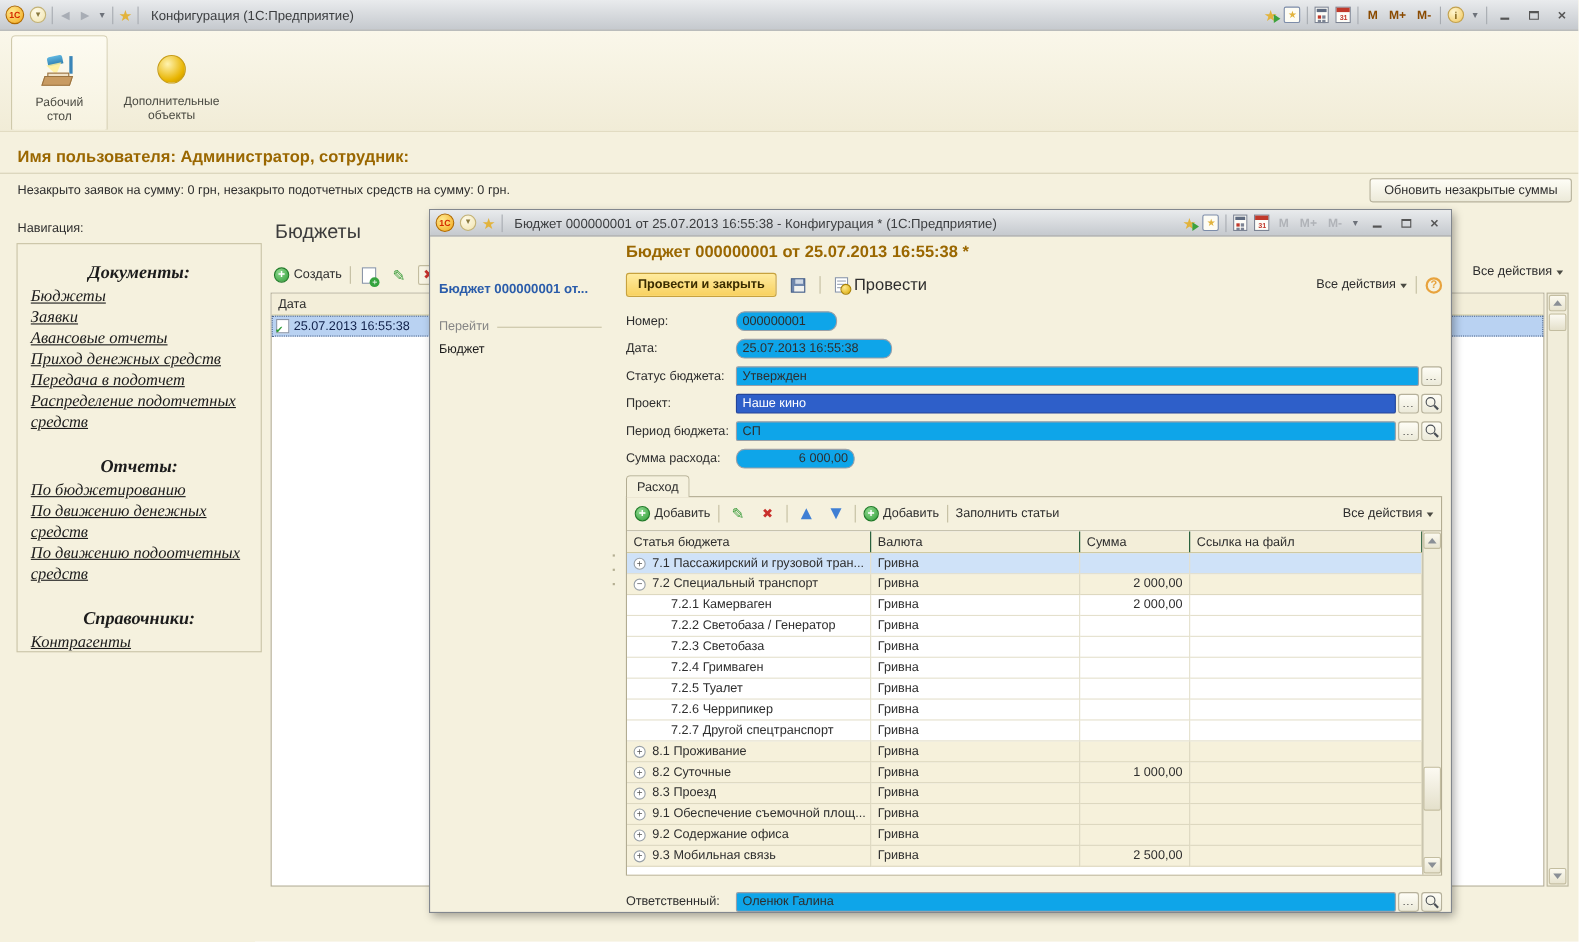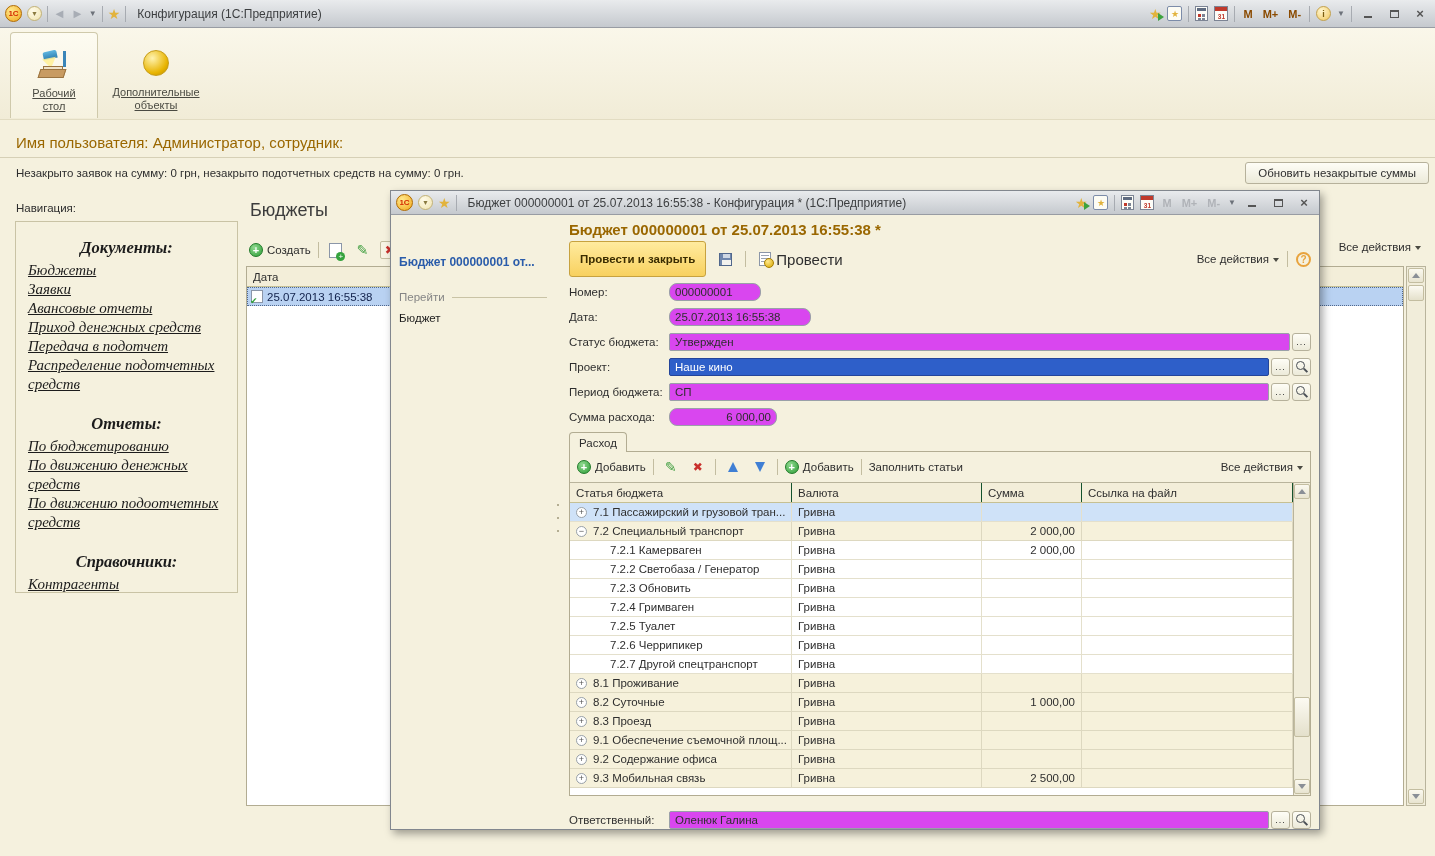--- a/index.html
+++ b/index.html
@@ -32,30 +32,30 @@
   .wbtn .box { width:9px; height:8px; border:1px solid #555; border-top:2px solid #555; }
   .wbtn.close { font-size:13px; font-weight:bold; }
   .info-circle { width:15px; height:15px; border-radius:50%; border:1px solid #c3a14c; flex:none;
             background:radial-gradient(circle at 35% 30%,#fff6cf,#f0c75e); color:#7a5c10; font-size:9px; font-weight:bold;
             display:flex; align-items:center; justify-content:center; }
 
   
   #ribbon { position:absolute; left:0; top:28px; width:1435px; height:92px;
             background:linear-gradient(#faf7ea,#f1ecd7); border-bottom:1px solid #e2dcc2; }
   .app-tab { position:absolute; top:4px; height:86px; text-align:center; font-size:11px; color:#4a4a42;
-             display:flex; flex-direction:column; align-items:center; justify-content:flex-start; padding-top:8px;text-decoration:underline; }
+             display:flex; flex-direction:column; align-items:center; justify-content:flex-start; padding-top:8px; }
   .app-tab.active { background:linear-gradient(#fdfbf1,#f6f2e0); border:1px solid #cfc9ab; border-bottom:none;
              border-radius:4px 4px 0 0; }
   .app-tab .glyph { height:46px; display:flex; align-items:center; }
   .app-tab .lbl { line-height:13px; }
   .sphere { width:26px; height:26px; border-radius:50%;
             background:radial-gradient(circle at 35% 30%,#fff3b0,#e8b400 65%,#b88900); border:1px solid #c79c17; }
 
   
-  #user-line { position:absolute; left:16px; top:134px; font-size:15px; font-weight:normal; color:#9a6700; }
+  #user-line { position:absolute; left:16px; top:134px; font-size:15px; font-weight:bold; color:#9a6700; }
   #user-hr { position:absolute; left:0; top:157px; width:1435px; height:1px; background:#d6d0b6; }
   #summary-line { position:absolute; left:16px; top:167px; font-size:11.5px; color:#2e2e2e; }
   .push-btn { background:linear-gradient(#fefdf6,#ecead9); border:1px solid #b6b19b; border-radius:3px;
               font-size:11.5px; color:#2e2e2e; display:flex; align-items:center; justify-content:center; }
   #refresh-btn { position:absolute; right:6px; top:162px; height:22px; padding:0 12px; }
 
   
   #nav-label { position:absolute; left:16px; top:202px; font-size:11.5px; }
   #nav-box { position:absolute; left:15px; top:221px; width:223px; height:372px; border:1px solid #c9c3a5;
              padding:12px 12px; font-family:"Liberation Serif","DejaVu Serif",serif; font-style:italic;
@@ -126,31 +126,31 @@
   #doc-nav-title { font-size:12px; font-weight:bold; color:#2a5caa; white-space:nowrap; overflow:hidden;margin-top:30px; }
   #doc-goto { margin-top:22px; display:flex; align-items:center; color:#858585; font-size:11.5px; }
   #doc-goto .rule { flex:1; border-top:1px solid #c9c3a5; margin-left:7px; }
   #doc-goto-link { margin-top:9px; font-size:11.5px; color:#1c1c1c; }
   #doc-splitter { position:absolute; left:164px; top:0; width:6px; bottom:0; }
   #doc-splitter i { position:absolute; left:2px; width:2px; height:2px; background:#b4ae92; }
 
   #doc-form { position:absolute; left:178px; top:0; right:8px; bottom:0; }
   #doc-header { position:absolute; left:0; top:6px; font-size:15px; font-weight:bold; color:#9a6700; }
   #doc-toolbar { position:absolute; left:0; top:31px; right:0; height:26px; display:flex; align-items:center; gap:7px; }
-  #btn-post-close { height:36px; padding:0 10px; border-radius:3px; font-weight:bold; font-size:11.5px; color:#3a2c00;
+  #btn-post-close { height:22px; padding:0 10px; border-radius:3px; font-weight:bold; font-size:11.5px; color:#3a2c00;
             background:linear-gradient(#ffeb9f,#f8d15f); border:1px solid #c7a23f; display:flex; align-items:center; }
   .flat-btn { height:22px; padding:0 6px; display:flex; align-items:center; gap:5px; font-size:15px; color:#2e2e2e; }
   .all-actions { display:flex; align-items:center; gap:4px; font-size:11.5px; }
   .help-circle { width:15px; height:15px; border-radius:50%; border:2px solid #e8a33d; color:#e8a33d;
             font-size:10px; font-weight:bold; display:flex; align-items:center; justify-content:center; }
 
   #doc-fields { position:absolute; left:0; top:64px; right:0; }
   .frow { height:25px; display:flex; align-items:center; }
   .flabel { width:100px; font-size:11.5px; flex:none; }
-  .input { height:18px; border:1px solid #9aa0a8; background:#d946ef; font-size:11.5px; padding:0 5px;
+  .input { height:18px; border:1px solid #9aa0a8; background:#0ea5e9; font-size:11.5px; padding:0 5px;
            display:flex; align-items:center; overflow:hidden; white-space:nowrap; }
   .input.round { border-radius:8px; }
   .input.grow { flex:1; border-radius:2px; }
   .input.sel { background:#2e5fc9; color:#fff; border-color:#24459a; }
   .fbtn { width:19px; height:18px; margin-left:2px; flex:none; border:1px solid #b6b19b; border-radius:3px;
           background:linear-gradient(#fefdf6,#ecead9); display:flex; align-items:center; justify-content:center;
           font-size:9px; letter-spacing:1px; color:#2e2e2e; }
 
   #doc-tab { position:absolute; left:0; top:217px; width:58px; height:20px; background:#f5f1de;
             border:1px solid #b2ac92; border-bottom:none; border-radius:4px 4px 0 0; z-index:2;
@@ -529,21 +529,21 @@
                   <span class="indent"></span>
                   <span>7.2.2 Светобаза / Генератор</span>
                 </span>
                 <span class="td col-cur">Гривна</span>
                 <span class="td col-sum num"></span>
                 <span class="td col-file"></span>
               </div>
               <div class="trow child">
                 <span class="td col-item">
                   <span class="indent"></span>
-                  <span>7.2.3 Обновить</span>
+                  <span>7.2.3 Светобаза</span>
                 </span>
                 <span class="td col-cur">Гривна</span>
                 <span class="td col-sum num"></span>
                 <span class="td col-file"></span>
               </div>
               <div class="trow child">
                 <span class="td col-item">
                   <span class="indent"></span>
                   <span>7.2.4 Гримваген</span>
                 </span>

